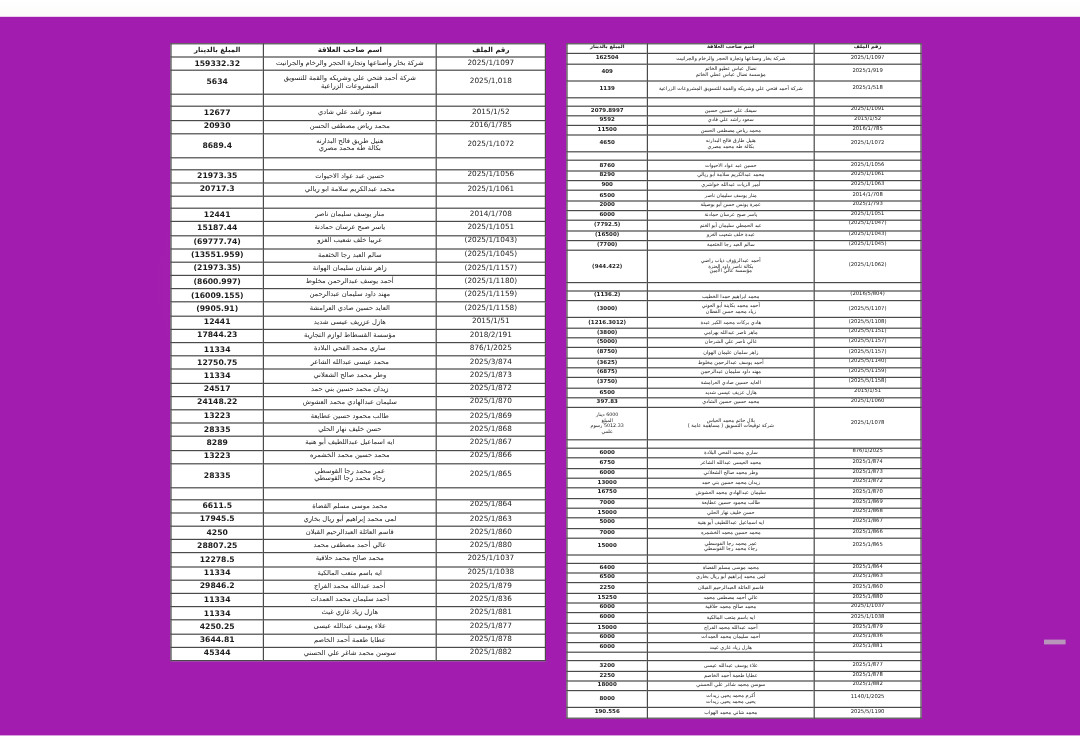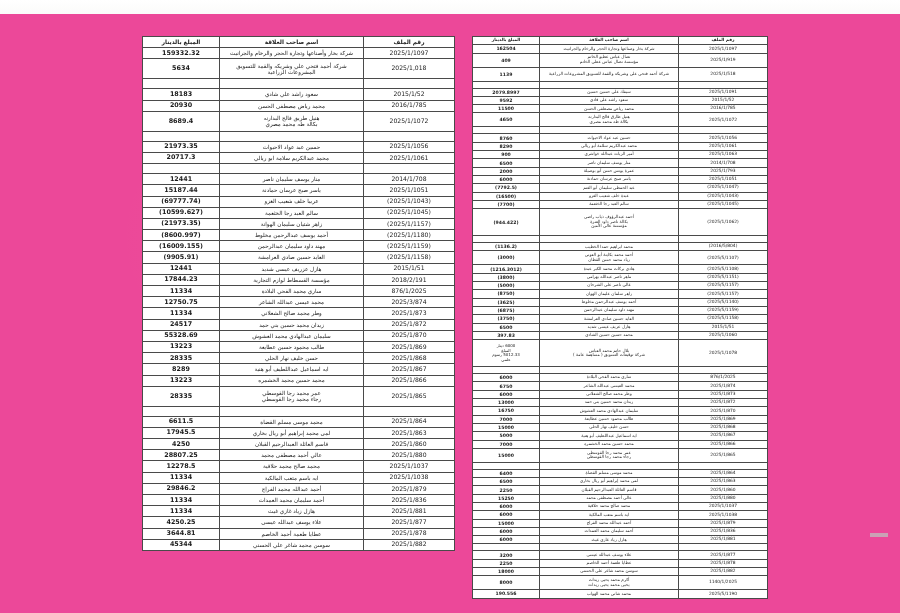--- a/index.html
+++ b/index.html
@@ -13,21 +13,21 @@
     height: 613px;
     overflow: hidden;
     font-family: "DejaVu Sans", "Liberation Sans", sans-serif;
     position: relative;
   }
 
   
   #scan-page {
     position: absolute;
     inset: 0;
-    background: #ec4899;
+    background: #a21caf;
   }
   
   #scan-page::before {
     content: "";
     position: absolute;
     left: 0; right: 0; top: 0;
     height: 14px;
     background: linear-gradient(180deg, #ffffff 0%, #fbfbfa 100%);
   }
 
@@ -194,21 +194,21 @@
             <td class="col-amount cell-amount">5634</td>
           </tr>
           <tr class="row-blank">
             <td class="col-file cell-file"></td>
             <td class="col-name cell-name"></td>
             <td class="col-amount cell-amount"></td>
           </tr>
           <tr>
             <td class="col-file cell-file">2015/1/52</td>
             <td class="col-name cell-name">سعود راشد علي شادي</td>
-            <td class="col-amount cell-amount">18183</td>
+            <td class="col-amount cell-amount">12677</td>
           </tr>
           <tr>
             <td class="col-file cell-file">2016/1/785</td>
             <td class="col-name cell-name">محمد رياض مصطفى الحسن</td>
             <td class="col-amount cell-amount">20930</td>
           </tr>
           <tr class="row-tall">
             <td class="col-file cell-file">2025/1/1072</td>
             <td class="col-name cell-name">هنيل طريق فالح البدارنه<br>بكالة طه محمد مصري</td>
             <td class="col-amount cell-amount">8689.4</td>
@@ -244,21 +244,21 @@
             <td class="col-amount cell-amount">15187.44</td>
           </tr>
           <tr>
             <td class="col-file cell-file">(2025/1/1043)</td>
             <td class="col-name cell-name">عربيا خلف شعيب الغزو</td>
             <td class="col-amount cell-amount">(69777.74)</td>
           </tr>
           <tr>
             <td class="col-file cell-file">(2025/1/1045)</td>
             <td class="col-name cell-name">سالم العبد رجا الخثعمة</td>
-            <td class="col-amount cell-amount">(10599.627)</td>
+            <td class="col-amount cell-amount">(13551.959)</td>
           </tr>
           <tr>
             <td class="col-file cell-file">(2025/1/1157)</td>
             <td class="col-name cell-name">زاهر شتيان سليمان الهوانة</td>
             <td class="col-amount cell-amount">(21973.35)</td>
           </tr>
           <tr>
             <td class="col-file cell-file">(2025/1/1180)</td>
             <td class="col-name cell-name">أحمد يوسف عبدالرحمن مخلوط</td>
             <td class="col-amount cell-amount">(8600.997)</td>
@@ -299,21 +299,21 @@
             <td class="col-amount cell-amount">11334</td>
           </tr>
           <tr>
             <td class="col-file cell-file">2025/1/872</td>
             <td class="col-name cell-name">زيدان محمد حسين بني حمد</td>
             <td class="col-amount cell-amount">24517</td>
           </tr>
           <tr>
             <td class="col-file cell-file">2025/1/870</td>
             <td class="col-name cell-name">سليمان عبدالهادي محمد العشوش</td>
-            <td class="col-amount cell-amount">55328.69</td>
+            <td class="col-amount cell-amount">24148.22</td>
           </tr>
           <tr>
             <td class="col-file cell-file">2025/1/869</td>
             <td class="col-name cell-name">طالب محمود حسين عطايعة</td>
             <td class="col-amount cell-amount">13223</td>
           </tr>
           <tr>
             <td class="col-file cell-file">2025/1/868</td>
             <td class="col-name cell-name">حسن خليف نهار الحلي</td>
             <td class="col-amount cell-amount">28335</td>

